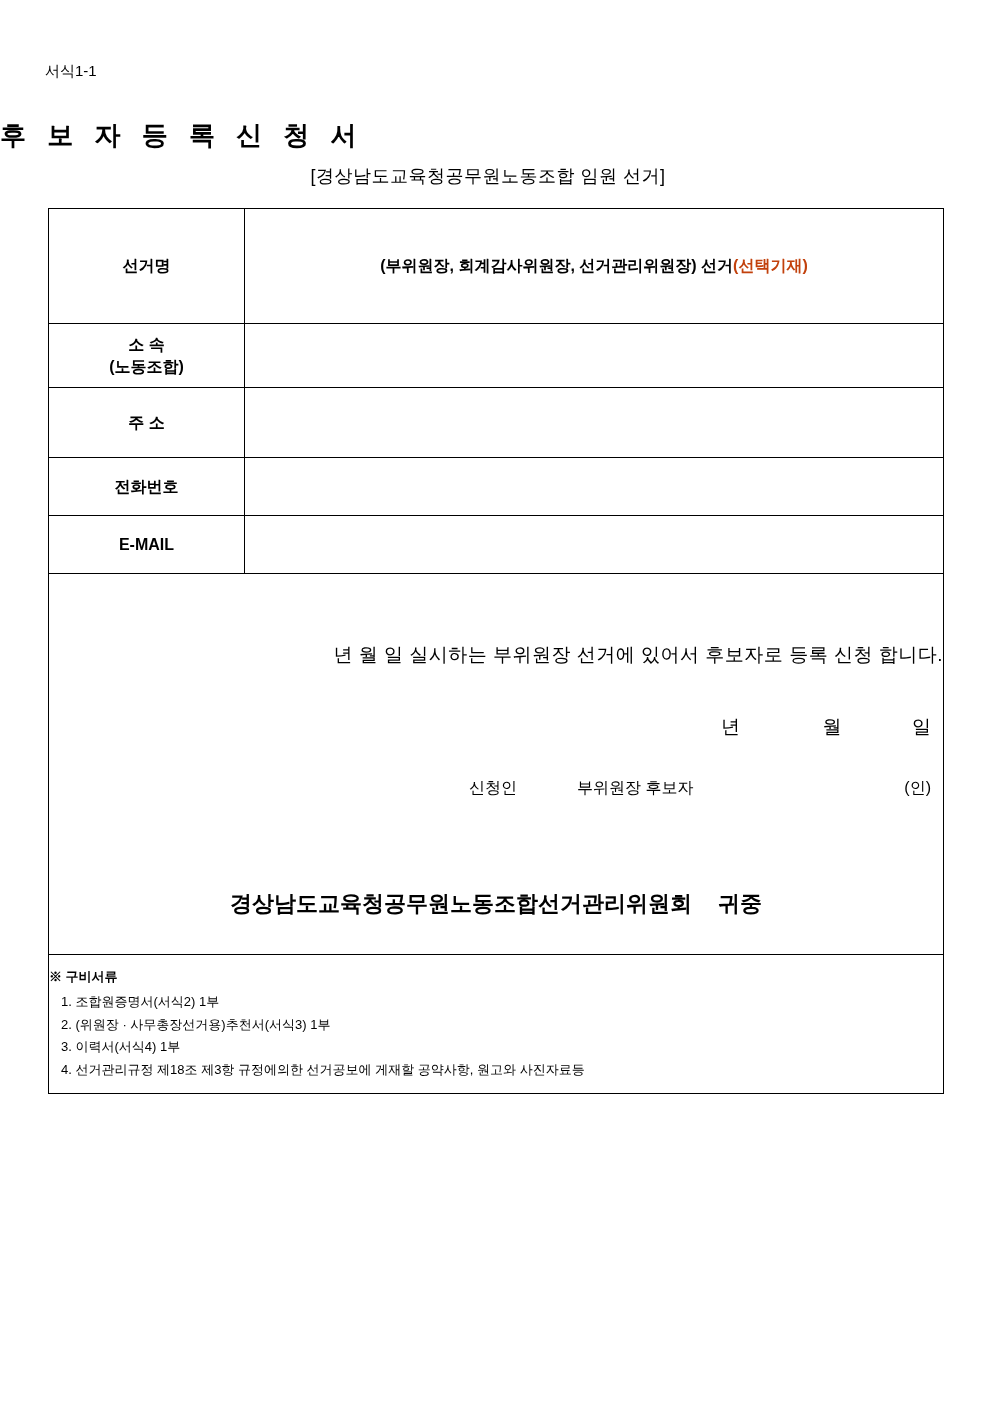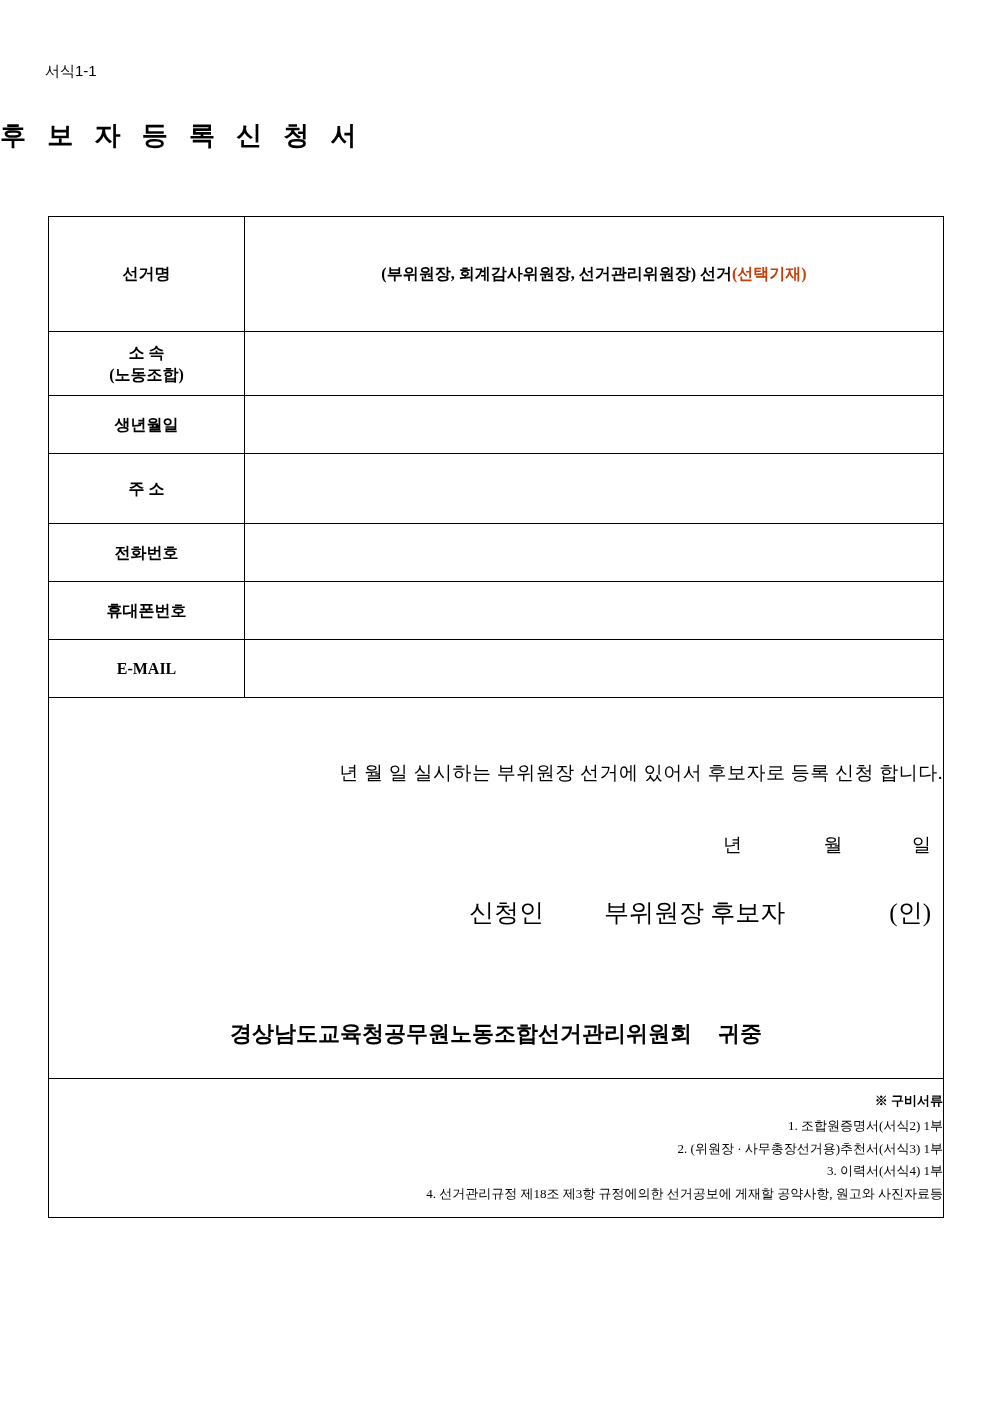--- a/index.html
+++ b/index.html
@@ -42,25 +42,24 @@
     left: 0;
     right: 0;
     top: 164px;
     text-align: center;
     font-size: 18px;
     letter-spacing: 0.5px;
   }
   table.main {
     position: absolute;
     left: 48px;
-    top: 216px;
+    top: 208px;
     width: 896px;
     border-collapse: collapse;
     table-layout: fixed;
-    font-family: Liberation Serif, serif;
   }
   table.main td {
     border: 1px solid #000000;
     padding: 0;
     vertical-align: middle;
   }
   .label-cell {
     width: 196px;
     text-align: center;
     font-size: 16px;
@@ -97,21 +96,21 @@
   .date-line {
     margin-top: 46px;
     text-align: right;
     padding-right: 12px;
     font-size: 19px;
   }
   .date-line span.gap1 { display:inline-block; width: 72px; }
   .date-line span.gap2 { display:inline-block; width: 60px; }
   .applicant-line {
     margin-top: 38px;
-    font-size: 25px;
+    font-size: 16px;
     padding-left: 420px;
     padding-right: 12px;
     display: flex;
     justify-content: space-between;
   }
   .applicant-line .cand {
     margin-left: 60px;
     margin-right: auto;
   }
   .addressee {
@@ -123,21 +122,20 @@
   }
   .addressee .hon {
     margin-left: 26px;
   }
   .notes-cell {
     height: 138px;
     vertical-align: top;
     padding: 10px 0 0 14px;
     font-size: 13px;
     line-height: 1.75;
-    text-align: right;
   }
   .notes-title {
     font-weight: bold;
     font-size: 13px;
   }
   .notes-list {
     margin: 2px 0 0 0;
     padding: 0;
     list-style: none;
   }
@@ -147,20 +145,21 @@
   }
 </style>
 </head>
 <body>
 
 <div class="page">
 
   <div class="form-code">서식1-1</div>
 
   <div class="doc-title">후 보 자 등 록 신 청 서</div>
+  <div class="doc-subtitle">[경상남도교육청공무원노동조합 임원 선거]</div>
 
   <table class="main">
     <colgroup>
       <col style="width:196px">
       <col>
     </colgroup>
     <tbody>
       <tr class="row-elec">
         <td class="label-cell">선거명</td>
         <td class="value-cell elec-value">
@@ -170,39 +169,31 @@
 
       <tr class="row-aff">
         <td class="label-cell">
           <div>소  속</div>
           <div>(노동조합)</div>
         </td>
         <td class="value-cell"></td>
       </tr>
 
 
-      <tr class="row-std">
-        <td class="label-cell">생년월일</td>
-        <td class="value-cell"></td>
-      </tr>
 
       <tr class="row-addr">
         <td class="label-cell">주  소</td>
         <td class="value-cell"></td>
       </tr>
 
       <tr class="row-std">
         <td class="label-cell">전화번호</td>
         <td class="value-cell"></td>
       </tr>
 
-      <tr class="row-std">
-        <td class="label-cell">휴대폰번호</td>
-        <td class="value-cell"></td>
-      </tr>
 
       <tr class="row-std">
         <td class="label-cell">E-MAIL</td>
         <td class="value-cell"></td>
       </tr>
 
       <tr>
         <td class="body-cell" colspan="2">
           <div class="stmt">년    월    일 실시하는 부위원장 선거에 있어서 후보자로 등록 신청 합니다.</div>
 

